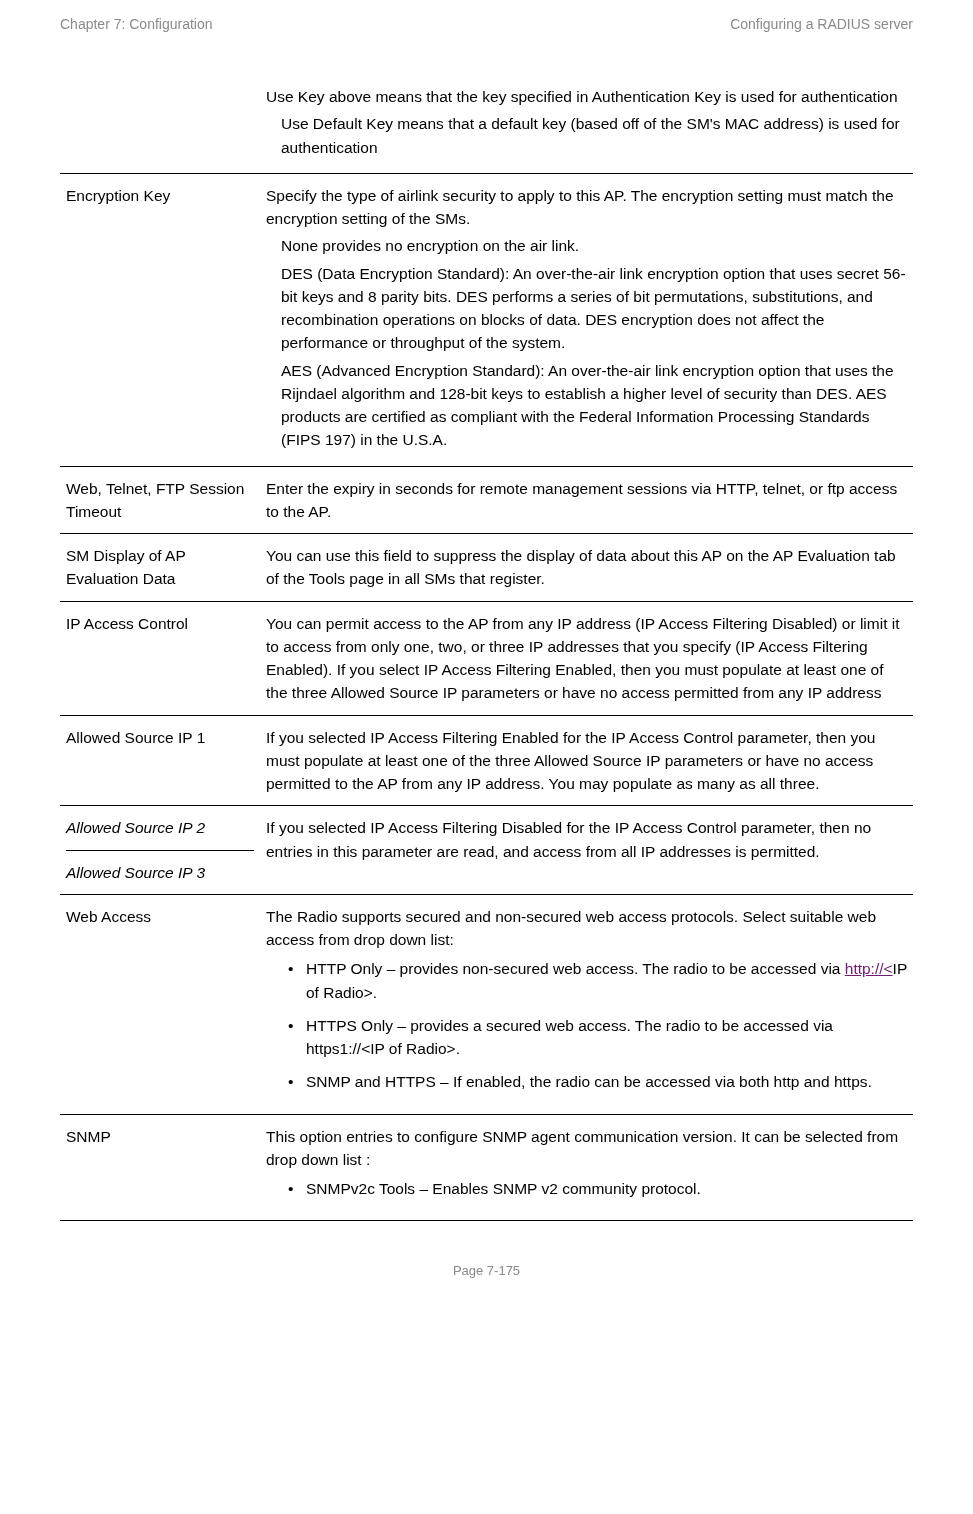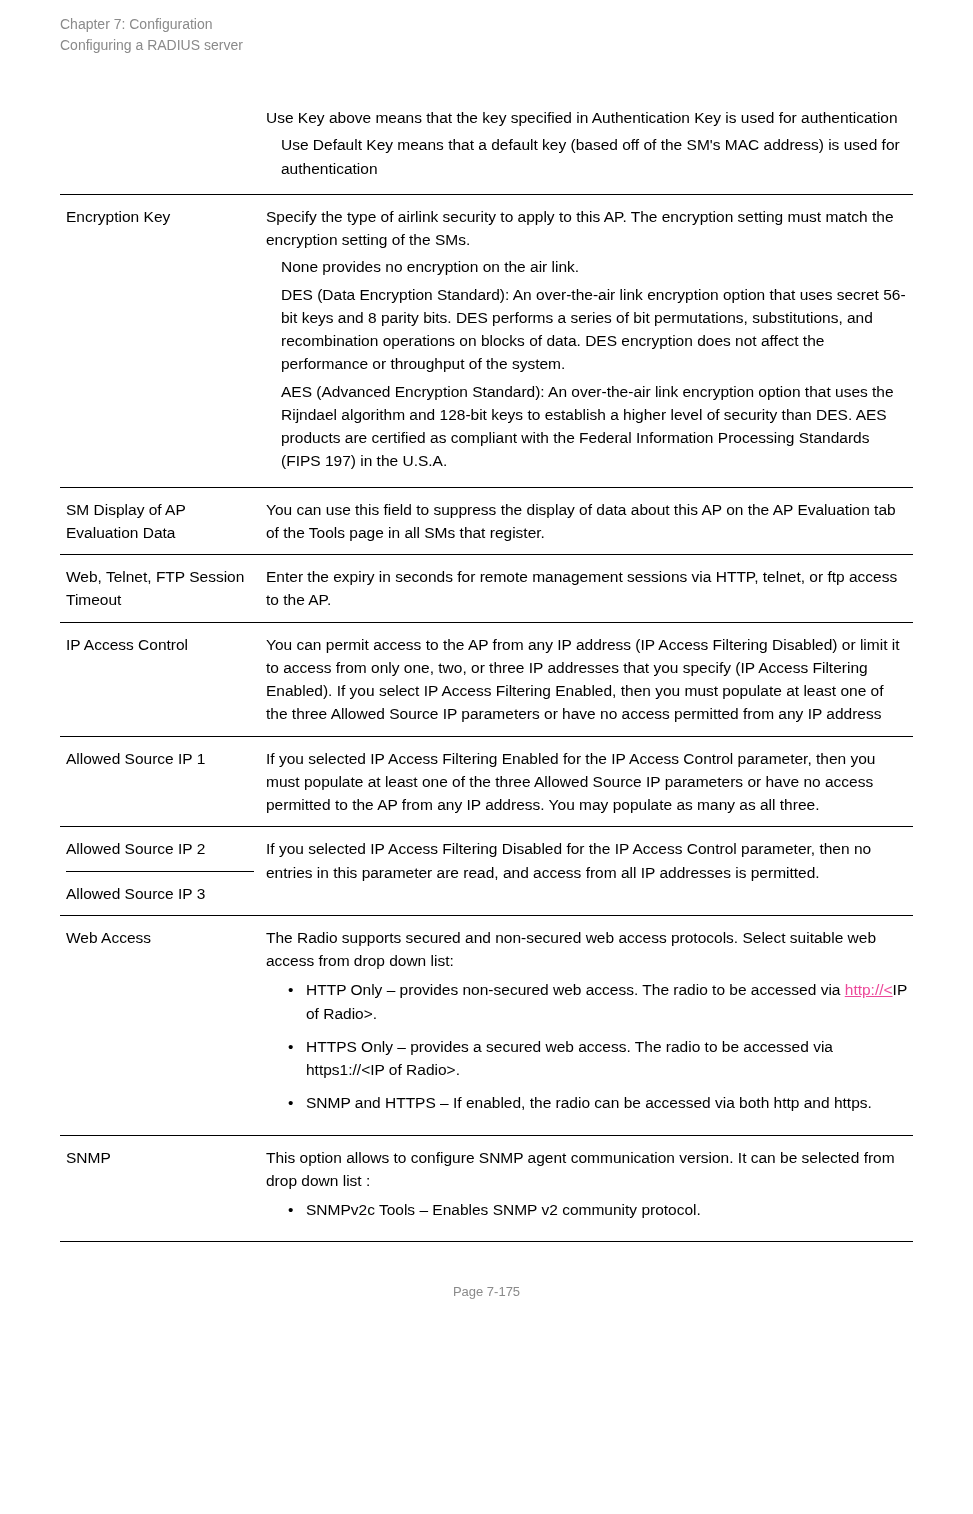--- a/index.html
+++ b/index.html
@@ -11,50 +11,50 @@
     background: #fff;
     width: 973px;
     padding: 14px 60px 30px 60px;
   }
   .page-header {
     display: flex;
     justify-content: space-between;
     font-size: 14px;
     color: #8a8a8a;
     margin-bottom: 40px;
-    flex-direction: column;
   }
   table.main {
     width: 100%;
     border-collapse: collapse;
   }
   table.main td {
     vertical-align: top;
     padding: 10px 6px 10px 6px;
     border-bottom: 0.5px solid #000;
   }
   table.main td.attr {
     width: 200px;
     margin-left: 45px;
   }
   
   td.attr-split {
     width: 200px;
     border-bottom: none;
     padding: 10px 6px 10px 6px;
+    font-style: italic;
   }
   .split-inner {
     border-bottom: 0.5px solid #000;
     padding-bottom: 10px;
     margin-bottom: 10px;
   }
   .para { margin-bottom: 4px; }
   .para + .para { margin-top: 4px; margin-left: 15px; }
   .b { font-weight: normal; }
-  a.link { color: #ec4899; text-decoration: underline; }
+  a.link { color: #701a75; text-decoration: underline; }
   ul.bullet {
     list-style: none;
     padding-left: 22px;
     margin-top: 6px;
   }
   ul.bullet li {
     position: relative;
     padding-left: 18px;
     margin-bottom: 10px;
   }
@@ -104,27 +104,27 @@
       <div class="para">
         <span class="b">DES</span><span> (Data Encryption Standard): An over-the-air link encryption option that uses secret 56-bit keys and 8 parity bits. DES performs a series of bit permutations, substitutions, and recombination operations on blocks of data. DES encryption does not affect the performance or throughput of the system.</span>
       </div>
       <div class="para">
         <span class="b">AES</span><span> (Advanced Encryption Standard)</span><span class="b">:</span><span> An over-the-air link encryption option that uses the Rijndael algorithm and 128-bit keys to establish a higher level of security than DES. AES products are certified as compliant with the Federal Information Processing Standards (FIPS 197) in the U.S.A.</span>
       </div>
     </td>
   </tr>
 
   <tr>
-    <td class="attr">SM Display of AP Evaluation Data</td>
-    <td>You can use this field to suppress the display of data about this AP on the AP Evaluation tab of the Tools page in all SMs that register.</td>
+    <td class="attr">Web, Telnet, FTP Session Timeout</td>
+    <td>Enter the expiry in seconds for remote management sessions via HTTP, telnet, or ftp access to the AP.</td>
   </tr>
 
   <tr>
-    <td class="attr">Web, Telnet, FTP Session Timeout</td>
-    <td>Enter the expiry in seconds for remote management sessions via HTTP, telnet, or ftp access to the AP.</td>
+    <td class="attr">SM Display of AP Evaluation Data</td>
+    <td>You can use this field to suppress the display of data about this AP on the AP Evaluation tab of the Tools page in all SMs that register.</td>
   </tr>
 
   <tr>
     <td class="attr">IP Access Control</td>
     <td>
       <span>You can permit access to the AP from any IP address (</span><span class="b">IP Access Filtering Disabled</span><span>) or limit it to access from only one, two, or three IP addresses that you specify (</span><span class="b">IP Access Filtering Enabled</span><span>). If you select </span><span class="b">IP Access Filtering Enabled</span><span>, then you must populate at least one of the three </span><span class="b">Allowed Source IP</span><span> parameters or have no access permitted from any IP address</span>
     </td>
   </tr>
 
   <tr>
@@ -158,21 +158,21 @@
         <li>
           <span class="b">SNMP and HTTPS</span><span> – If enabled, the radio can be accessed via both http and https.</span>
         </li>
       </ul>
     </td>
   </tr>
 
   <tr>
     <td class="attr">SNMP</td>
     <td>
-      <div class="para">This option allows to configure SNMP agent communication version. It can be selected from drop down list :</div>
+      <div class="para">This option entries to configure SNMP agent communication version. It can be selected from drop down list :</div>
       <ul class="bullet">
         <li>
           <span class="b">SNMPv2c Tools</span><span> – Enables SNMP v2 community protocol.</span>
         </li>
       </ul>
     </td>
   </tr>
 
 </tbody>
   </table>

